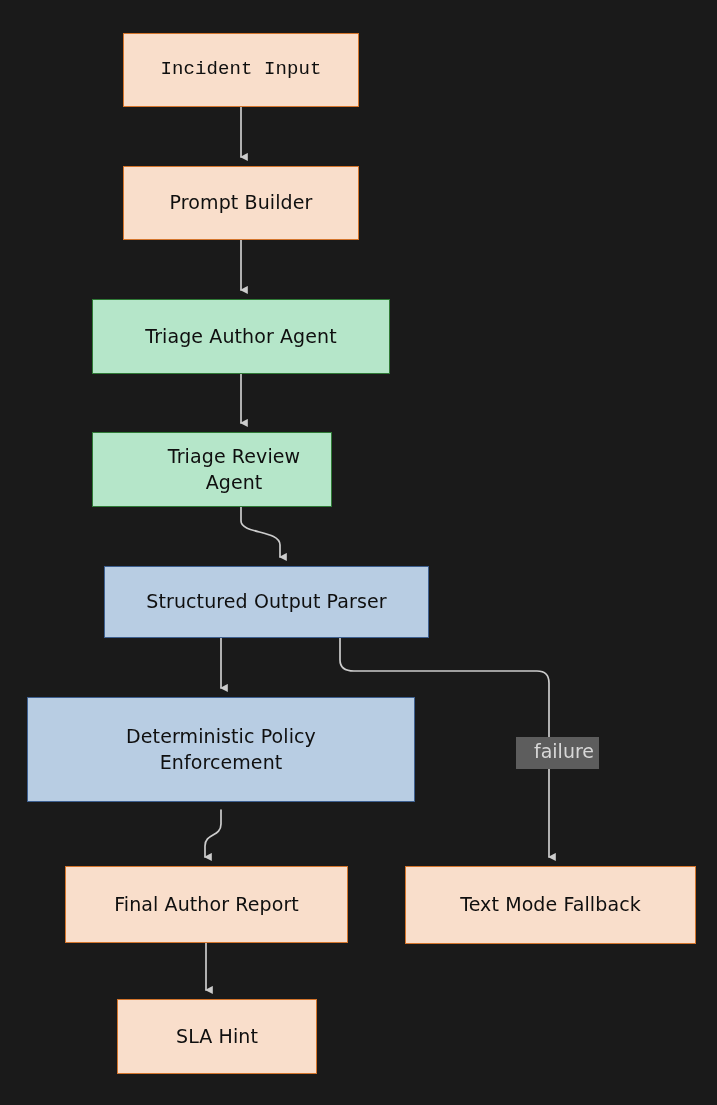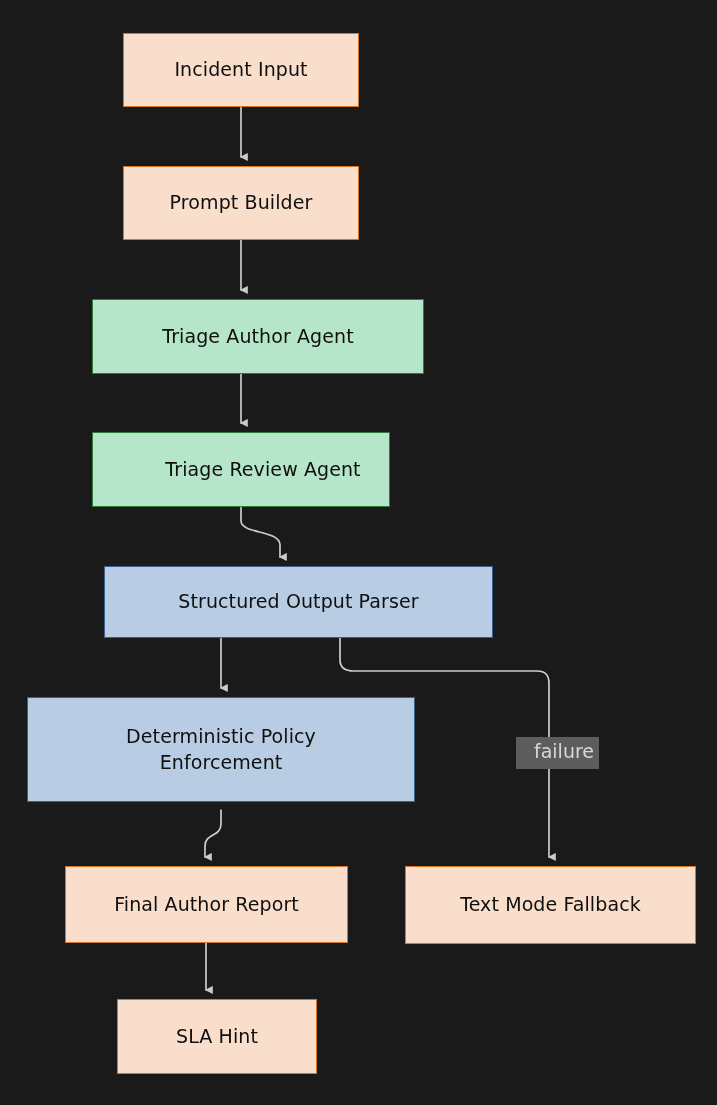--- a/index.html
+++ b/index.html
@@ -95,37 +95,37 @@
       <path d="M 221 638 L 221 688" marker-end="url(#arrowhead)"></path>
 
       <path d="M 340 638 L 340 660 C 340 668 346 671 354 671 L 537 671 C 545 671 549 675 549 683 L 549 857" marker-end="url(#arrowhead)"></path>
 
       <path d="M 221 810 L 221 824 C 221 837 205 833 205 846 L 205 857" marker-end="url(#arrowhead)"></path>
 
       <path d="M 206 943 L 206 990" marker-end="url(#arrowhead)"></path>
     </g>
   </svg>
 
-  <div class="node orange" style="left:123px; top:33px; width:236px; height:74px;">
+  <div class="node orange" style="left:123px; top:33px; width:236px; height:74px;font-family:Liberation Mono, monospace;">
     <span class="node-label">Incident Input</span>
   </div>
 
   <div class="node orange" style="left:123px; top:166px; width:236px; height:74px;">
     <span class="node-label">Prompt Builder</span>
   </div>
 
-  <div class="node green" style="left:92px; top:299px; width:332px; height:75px;">
+  <div class="node green" style="left:92px; top:299px; width:298px; height:75px;">
     <span class="node-label">Triage Author Agent</span>
   </div>
 
-  <div class="node green" style="left:92px; top:432px; width:298px; height:75px;padding-left:44px;">
+  <div class="node green" style="left:92px; top:432px; width:240px; height:75px;padding-left:44px;">
     <span class="node-label">Triage Review Agent</span>
   </div>
 
-  <div class="node blue" style="left:104px; top:566px; width:389px; height:72px;">
+  <div class="node blue" style="left:104px; top:566px; width:325px; height:72px;">
     <span class="node-label">Structured Output Parser</span>
   </div>
 
   <div class="node blue" style="left:27px; top:697px; width:388px; height:105px;">
     <span class="node-label">Deterministic Policy
 Enforcement</span>
   </div>
 
   <div class="node orange" style="left:65px; top:866px; width:283px; height:77px;">
     <span class="node-label">Final Author Report</span>

